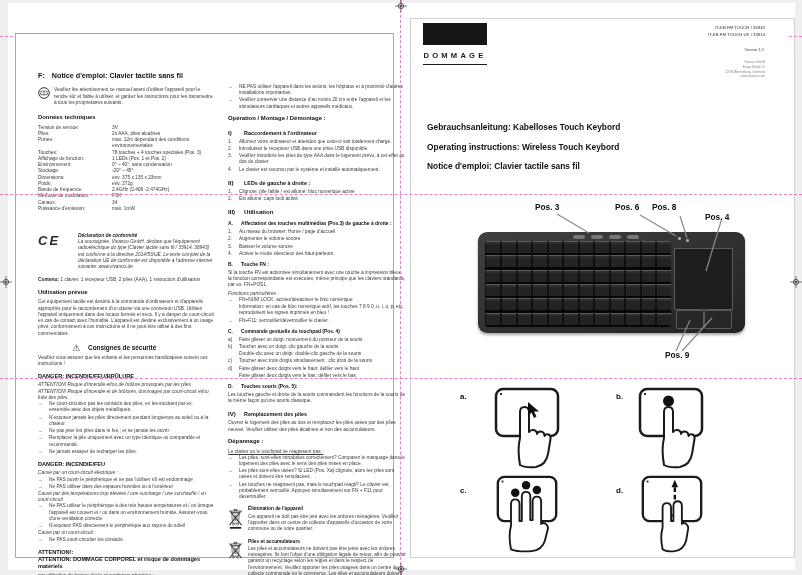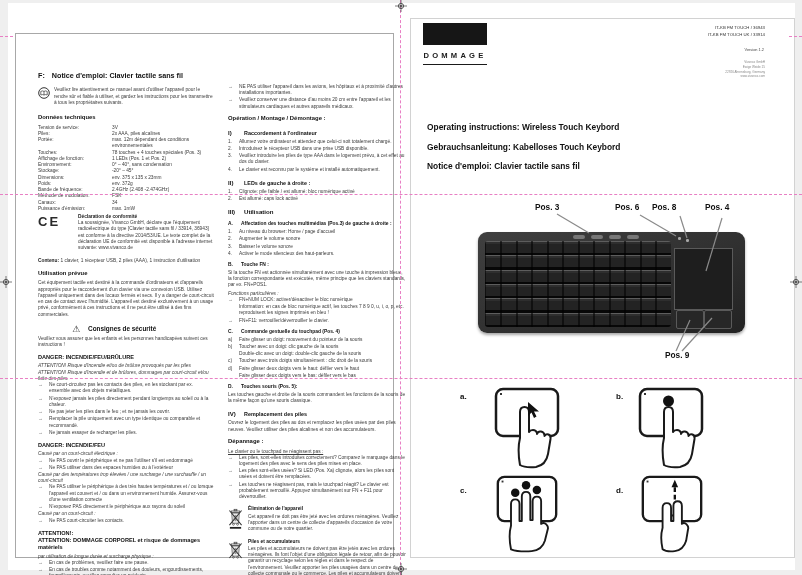--- a/index.html
+++ b/index.html
@@ -17,21 +17,21 @@
   
   .col{position:absolute;font-size:4.8px;line-height:1.3;color:#3a3a3a;}
   .col1{left:22px;top:37px;width:176px;}
   .col2{left:212px;top:50px;width:178px;}
   .h-main{font-size:7.2px;font-weight:bold;color:#111;display:flex;gap:7px;margin-bottom:7px;}
   .intro-row{display:flex;gap:4px;margin-bottom:6px;}
   .h-sec{font-size:5.9px;font-weight:bold;color:#111;margin:5px 0 3px 0;}
   .trow{display:flex;}
   .tl{flex:0 0 74px;}
   .tv{flex:1;}
-  .ce-row{display:flex;gap:14px;margin:2px 0 5px 0;}
+  .ce-row{display:flex;gap:14px;margin:21px 0 5px 0;font-style:italic;}
   .ce-mark{font-size:13px;font-weight:bold;letter-spacing:2px;color:#2a2a2a;flex:0 0 26px;}
   .bold-inline{font-weight:bold;color:#222;}
   .h-danger{font-size:5.6px;font-weight:bold;color:#111;margin:6px 0 2px 0;}
   .warn-it{font-style:italic;}
   .cause{font-style:italic;margin-top:1px;}
   .it{display:flex;gap:2px;margin-bottom:1px;}
   .it .m{flex:0 0 9px;}
   .it .t{flex:1;}
   .sec-head{display:flex;gap:4px;font-weight:bold;color:#111;margin:6px 0 2px 0;}
   .sec-head .num{flex:0 0 12px;font-size:6.1px;}
@@ -437,29 +437,29 @@
   </div>
   <div class="version">Version 1.2</div>
   <div class="address">
     <div>Vivanco GmbH</div>
     <div>Ewige Weide 15</div>
     <div>22926 Ahrensburg, Germany</div>
     <div>www.vivanco.com</div>
   </div>
 
   <div class="titles">
+    <div class="title-line">Gebrauchsanleitung: Kabelloses Touch Keybord</div>
     <div class="title-line">Operating instructions: Wireless Touch Keybord</div>
-    <div class="title-line">Gebrauchsanleitung: Kabelloses Touch Keybord</div>
     <div class="title-line">Notice d'emploi: Clavier tactile sans fil</div>
   </div>
 
   <div class="pos-label" style="left:535px;top:202px;">Pos. 3</div>
   <div class="pos-label" style="left:615px;top:202px;">Pos. 6</div>
   <div class="pos-label" style="left:652px;top:202px;">Pos. 8</div>
-  <div class="pos-label" style="left:705px;top:202px;">Pos. 4</div>
+  <div class="pos-label" style="left:705px;top:212px;">Pos. 4</div>
   <div class="pos-label" style="left:665px;top:350px;">Pos. 9</div>
 
   <div class="keyboard">
     <div class="kb-keys"></div>
     <div class="kb-touchpad"></div>
     <div class="kb-btn left"></div>
     <div class="kb-btn right"></div>
     <span class="kb-pill" style="left:95px;"></span>
     <span class="kb-pill" style="left:113px;"></span>
     <span class="kb-pill" style="left:131px;"></span>

